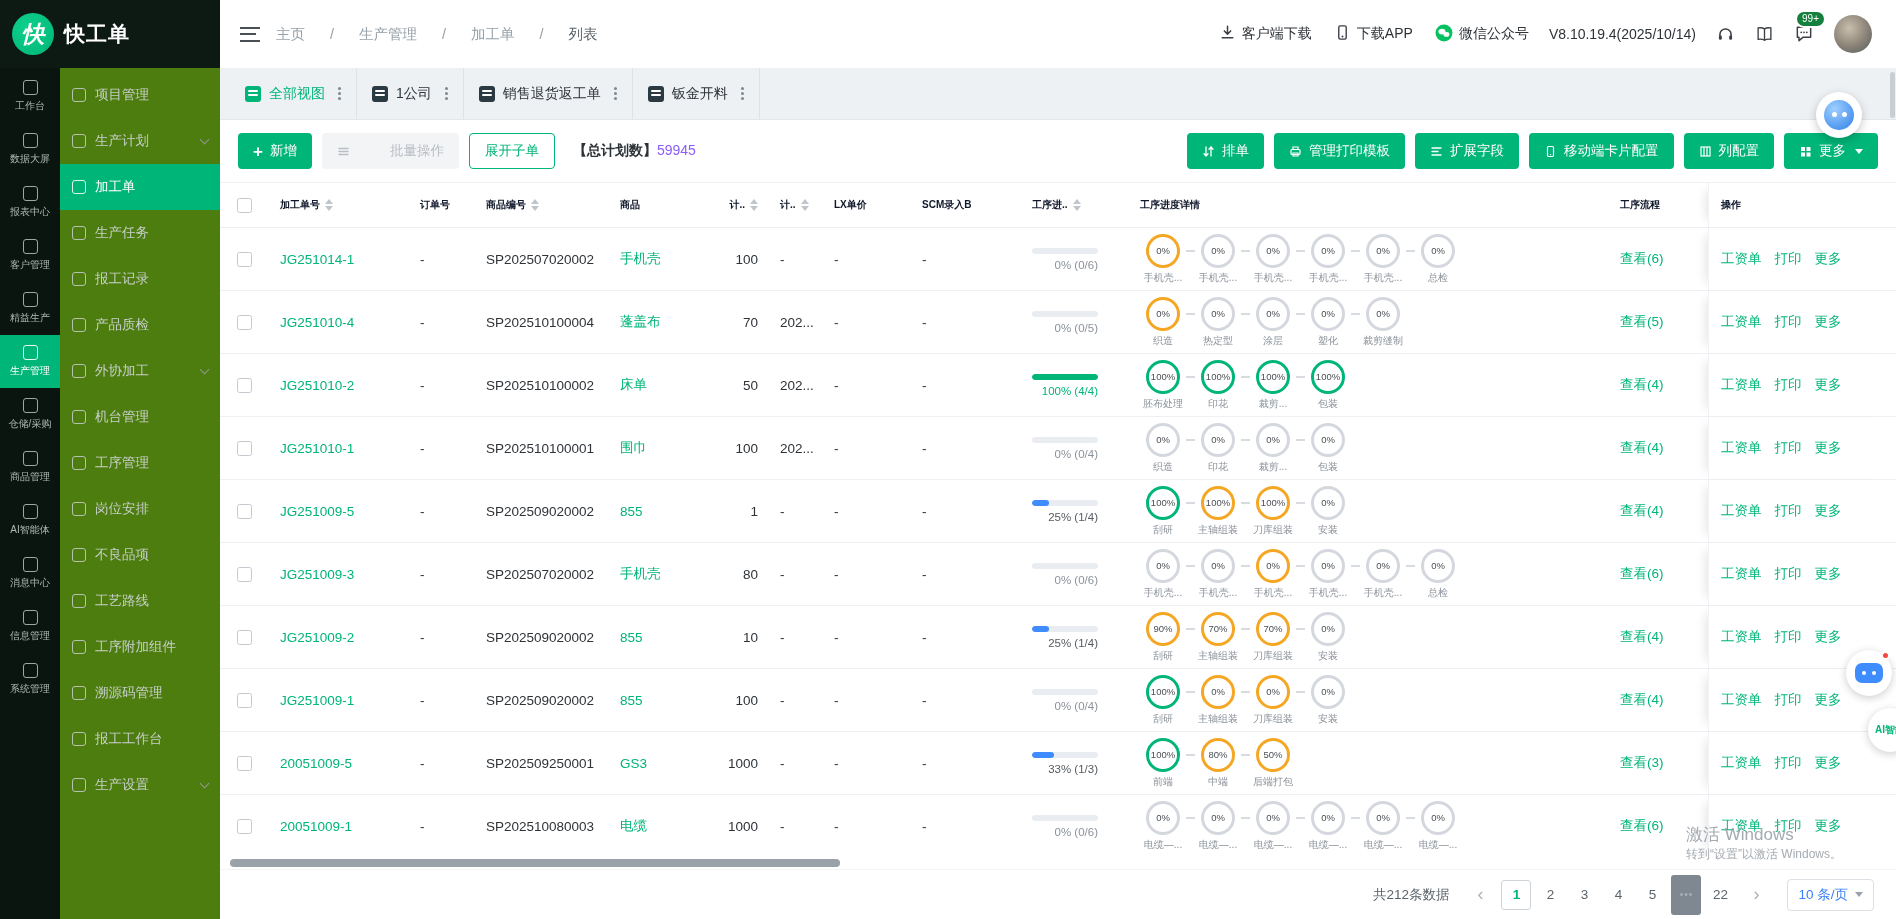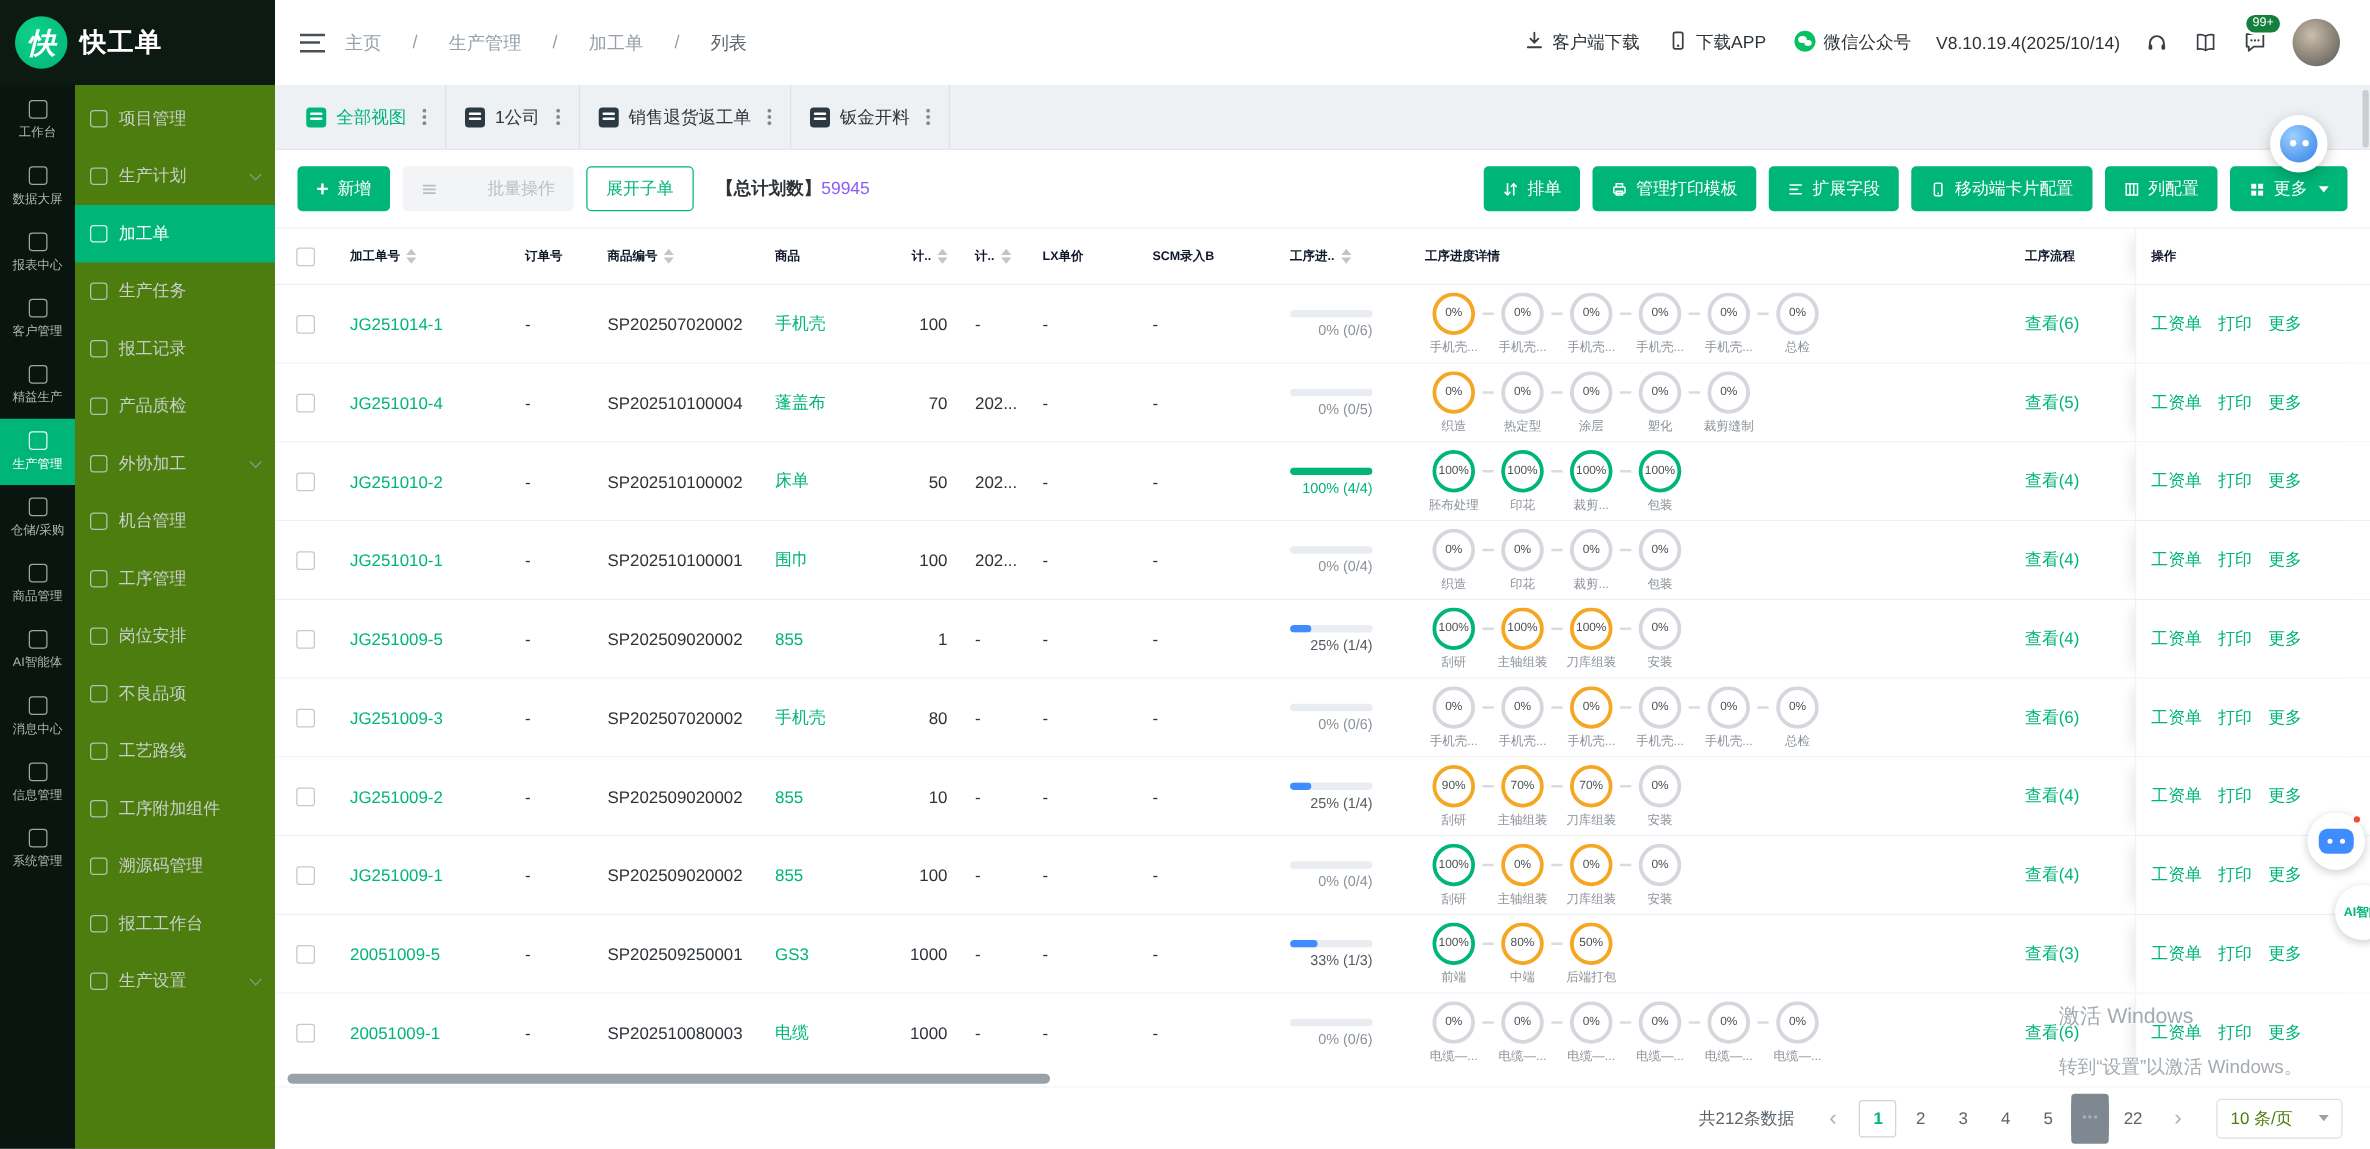--- a/index.html
+++ b/index.html
@@ -115,42 +115,42 @@
   
   .footer { height:50px; min-height:50px; background:#fff; display:flex; align-items:center; justify-content:flex-end;
             gap:4px; padding:0 22px; font-size:13.5px; color:#5c646b; border-top:1px solid #f2f4f6; }
   .total-count { margin-right:12px; }
   .pg-btn { width:30px; height:30px; display:flex; align-items:center; justify-content:center; color:#aab0b7; font-size:18px; cursor:pointer; }
   .pages { display:flex; align-items:center; }
   .page { min-width:30px; height:30px; display:flex; align-items:center; justify-content:center; border-radius:3px;
           cursor:pointer; margin:0 2px; color:#5c646b; }
   .page.active { border:1px solid #cfd4da; color:#00b578; font-weight:bold; background:#fff; }
   .page.dots { color:#aab0b7; font-size:10px; letter-spacing:1px; cursor:default; }
-  .page-size { display:flex; align-items:center; gap:21px; border:1px solid #dcdfe4; border-radius:4px; height:32px;
-               padding:0 10px; margin-left:12px; color:#4d7c0f; cursor:pointer; }
+  .page-size { display:flex; align-items:center; gap:7px; border:1px solid #dcdfe4; border-radius:4px; height:32px;
+               padding:0 10px; margin-left:12px; color:#3b82f6; cursor:pointer; }
   .page-size .caret { width:0; height:0; border-left:4px solid transparent; border-right:4px solid transparent; border-top:5px solid #9aa1a8; }
 
   
   .float-ball { position:absolute; top:92px; right:34px; width:46px; height:46px; border-radius:50%; background:#fff;
                 box-shadow:0 3px 10px rgba(0,0,0,.22); display:flex; align-items:center; justify-content:center; z-index:30; cursor:pointer; }
   .float-ball .core { width:30px; height:30px; border-radius:50%; background:radial-gradient(circle at 35% 30%,#9fd0ff,#2f7fe8); position:relative; }
   .float-ball .core i { position:absolute; width:5px; height:5px; background:#fff; border-radius:50%; top:12px; left:8px; box-shadow:10px 0 0 #fff; }
   .float-ai { position:absolute; right:0; top:650px; z-index:30; display:flex; flex-direction:column; align-items:flex-end; gap:12px; }
   .ai-avatar { width:46px; height:46px; border-radius:50%; background:#fff; box-shadow:0 2px 8px rgba(0,0,0,.2);
                display:flex; align-items:center; justify-content:center; position:relative; margin-right:4px; cursor:pointer; }
   .ai-face { width:28px; height:20px; border-radius:7px; background:#3f8cff; position:relative; }
   .ai-face i { position:absolute; width:4px; height:4px; background:#fff; border-radius:50%; top:8px; left:7px; box-shadow:10px 0 0 #fff; }
   .ai-dot { position:absolute; top:1px; right:2px; width:9px; height:9px; background:#f5483d; border-radius:50%; border:2px solid #fff; }
   .ai-chip { width:44px; height:44px; border-radius:50%; background:#fff; box-shadow:0 2px 8px rgba(0,0,0,.2);
              display:flex; align-items:center; justify-content:center; position:relative; margin-right:-16px; cursor:pointer; }
   .ai-chip span { font-size:10px; color:#00b578; font-weight:bold; }
 
   .watermark { position:absolute; right:54px; bottom:56px; z-index:40; color:#9aa1a8; opacity:.9; pointer-events:none; }
   .watermark .w1 { font-size:17px; }
-  .watermark .w2 { font-size:15px; margin-top:20px; }
+  .watermark .w2 { font-size:12px; margin-top:0; }
   .vthumb { position:absolute; right:1px; top:72px; width:5px; height:46px; background:#c9ced3; border-radius:3px; z-index:50; cursor:pointer; }
 </style>
 </head>
 <body>
 
 <div class="app">
 
   <aside class="side">
     <div class="side-header">
       <div class="logo">快</div>

